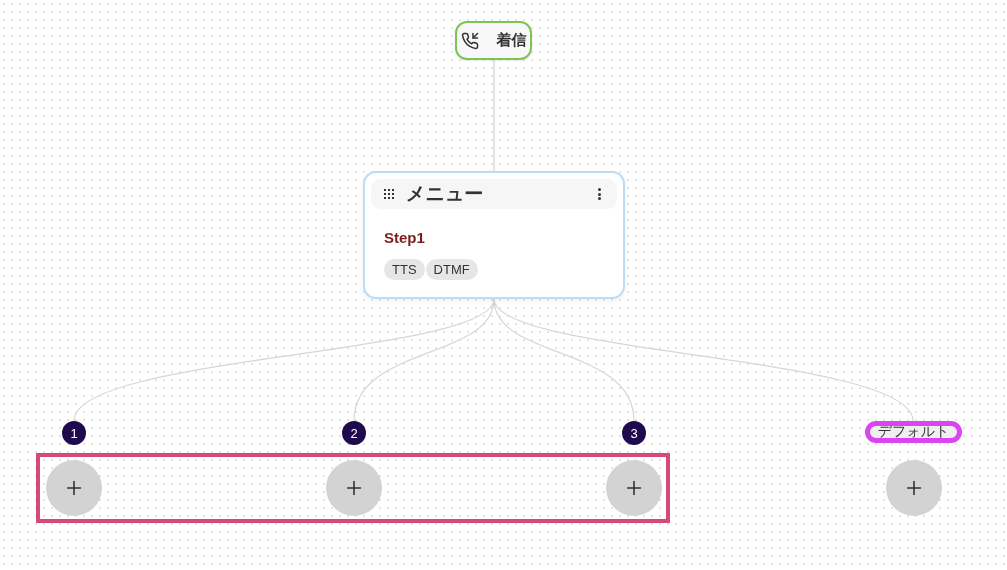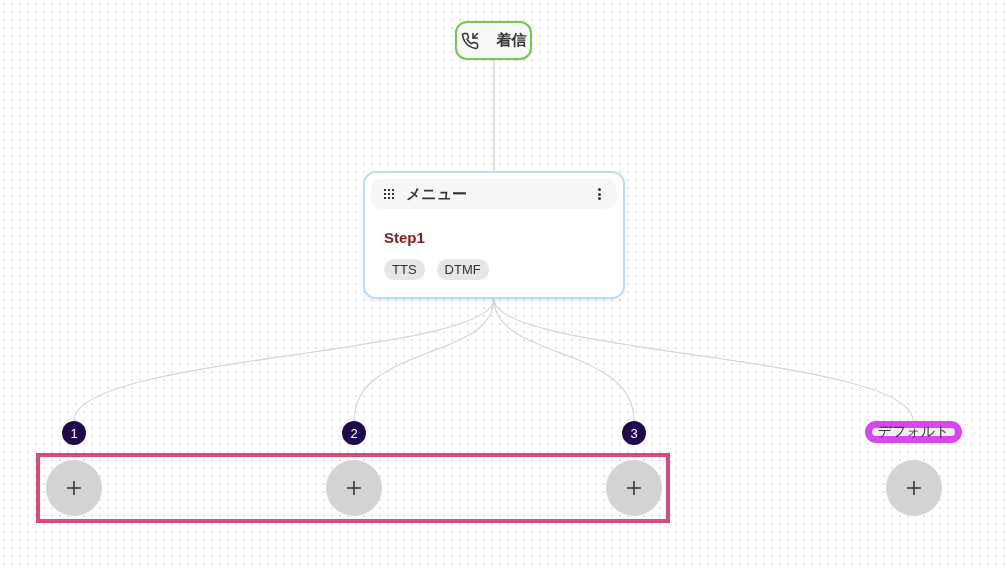--- a/index.html
+++ b/index.html
@@ -23,34 +23,34 @@
   .menu-node {
     position:absolute; left:363px; top:171px; width:262px; height:128px;
     box-sizing:border-box; border:2px solid #bcdcf5; border-radius:13px;
     background:#fff; box-shadow:0 2px 6px rgba(0,0,0,0.06);
   }
   .menu-header {
     position:absolute; left:6px; top:6px; right:6px; height:30px;
     background:#f6f6f6; border-radius:10px; display:flex; align-items:center;
   }
   .grip { margin-left:13px; width:10px; height:10px; }
-  .menu-title { margin-left:12px; font-size:15px; font-weight:bold; color:#333; }
+  .menu-title { margin-left:12px; font-size:19px; font-weight:bold; color:#333; }
   .kebab { margin-left:auto; margin-right:16px; width:4px; height:12px; display:flex; flex-direction:column; justify-content:space-between; align-items:center; cursor:pointer; }
   .kebab i { display:block; width:3px; height:3px; border-radius:50%; background:#333; }
   .step-label { position:absolute; left:19px; top:56px; font-size:15px; font-weight:bold; color:#7f1d1d; }
-  .tags { position:absolute; left:19px; top:86px; display:flex; gap:12px; }
+  .tags { position:absolute; left:19px; top:86px; display:flex; gap:1px; }
   .tag { background:#e6e6e6; border-radius:11px; padding:3px 8px; font-size:13px; color:#333; }
   .badge {
     position:absolute; width:24px; height:24px; border-radius:50%;
     background:#1f0a4d; color:#fff; font-size:13px; display:flex;
     align-items:center; justify-content:center;
   }
   .default-label {
     position:absolute; left:865px; top:421px; width:97px; height:22px;
-    box-sizing:border-box; border:7px solid #d946ef; border-radius:11px;
+    box-sizing:border-box; border:5px solid #d946ef; border-radius:11px;
     background:#efefef; font-size:14px; color:#333;
     display:flex; align-items:center; justify-content:center;
   }
   .add-btn {
     position:absolute; width:56px; height:56px; border-radius:50%;
     background:#d3d3d3; display:flex; align-items:center; justify-content:center;
     cursor:pointer;
   }
   .add-btn svg { width:16px; height:16px; }
   .highlight {

